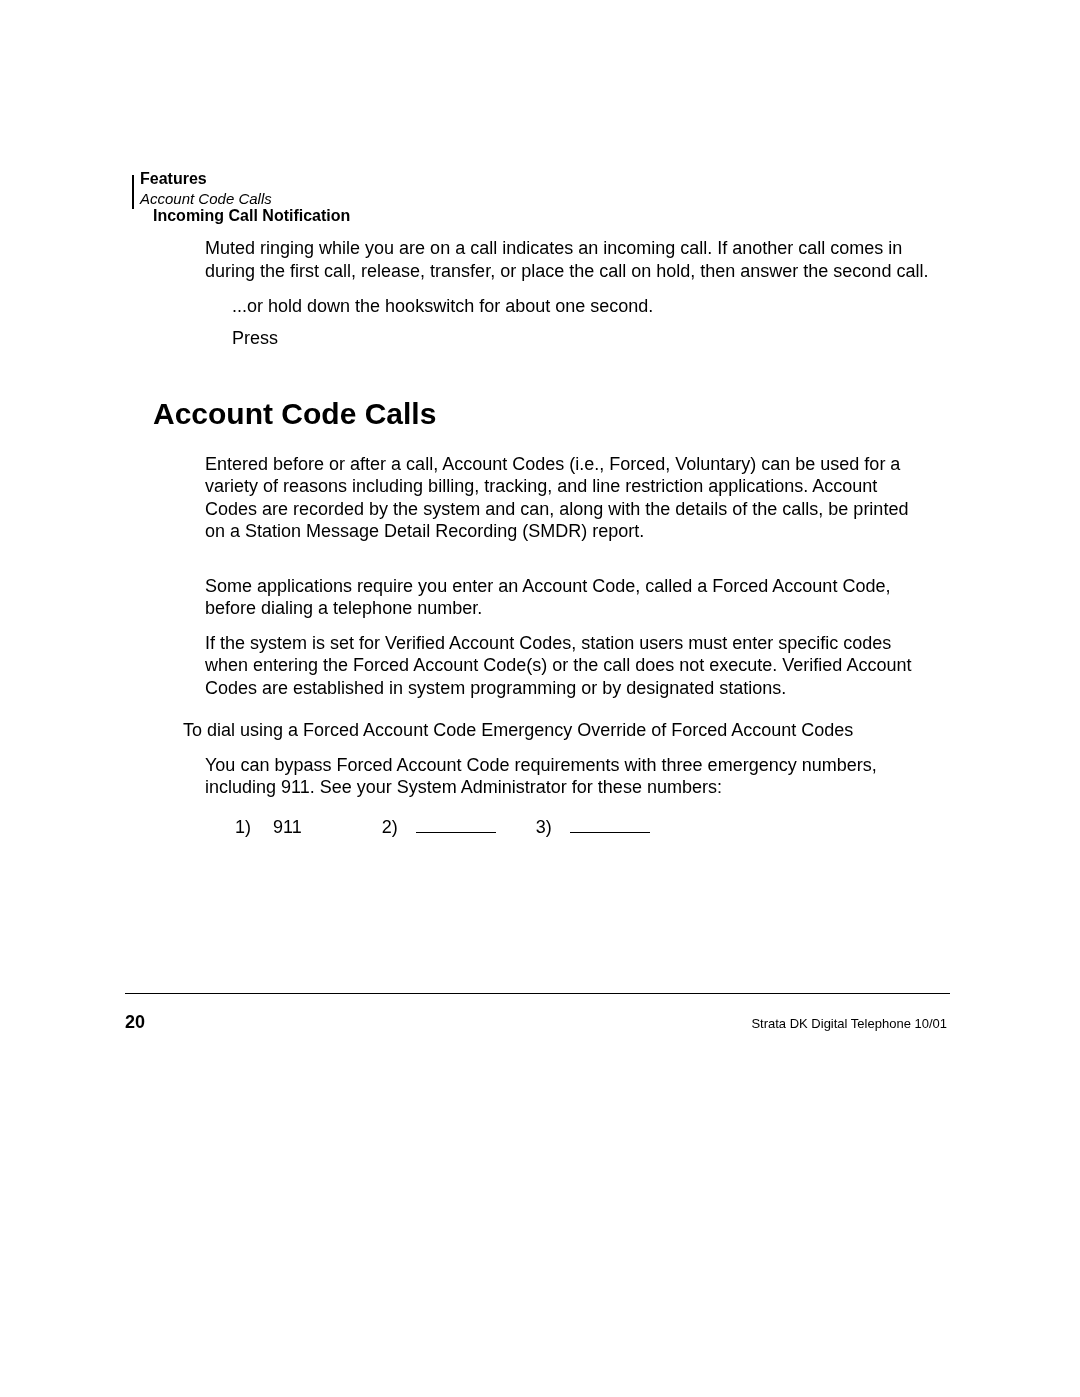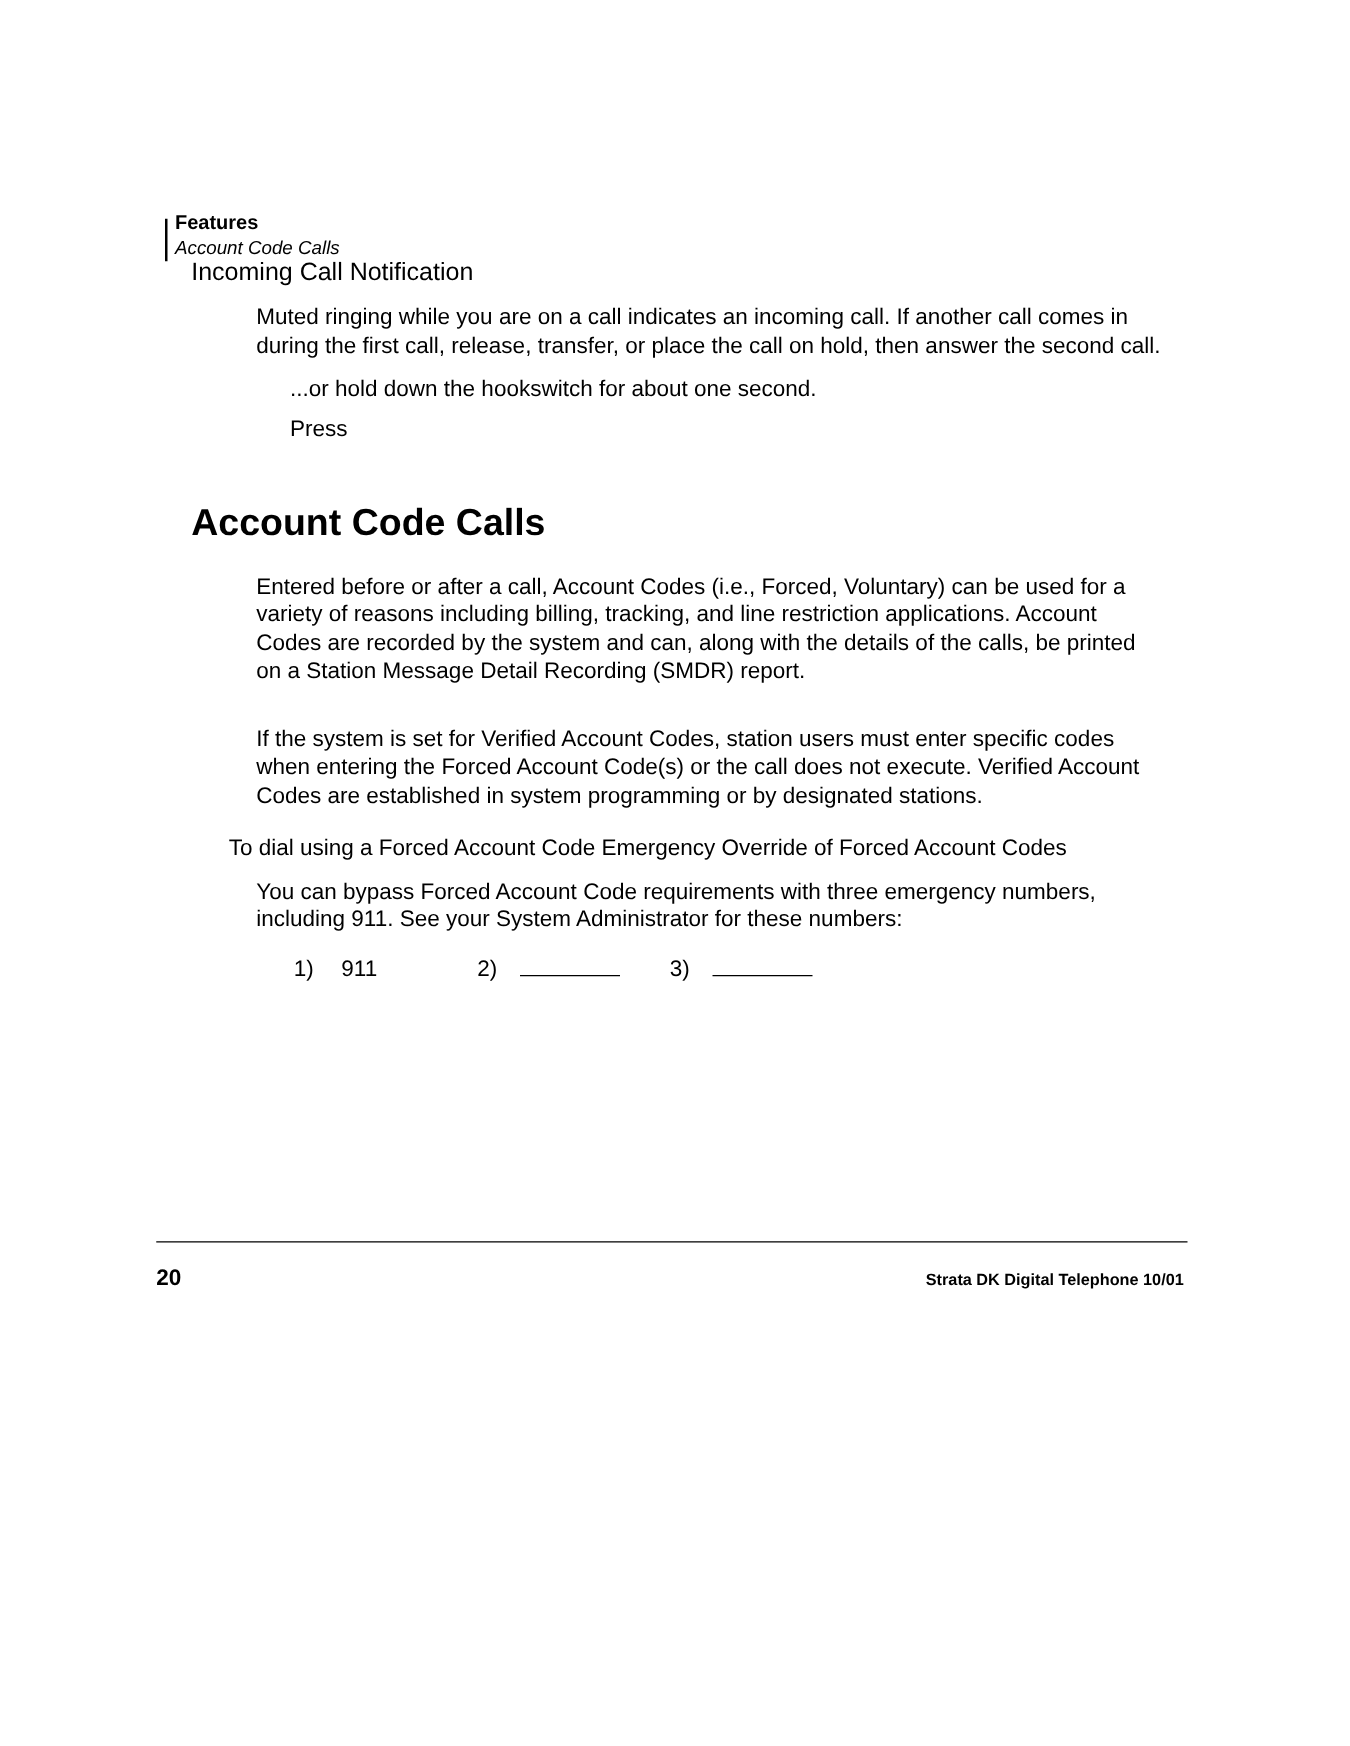--- a/index.html
+++ b/index.html
@@ -37,22 +37,22 @@
       font-weight: bold;
       margin-left: 5px;
     }
     .header-italic {
       font-size: 15px;
       font-style: italic;
       margin-left: 5px;
       margin-top: 2px;
     }
     .subsection-title {
-      font-size: 20px;
-      font-weight: normal;
+      font-size: 16px;
+      font-weight: bold;
       margin-left: 18px;
       margin-bottom: 12px;
     }
     .body-text {
       font-size: 18px;
       line-height: 1.25;
       margin-left: 70px;
       margin-right: 15px;
       margin-bottom: 12px;
     }
@@ -109,21 +109,21 @@
       left: 125px;
       top: 1012px;
       font-size: 18px;
       font-weight: bold;
     }
     .footer-doc-title {
       position: absolute;
       right: 133px;
       top: 1016px;
       font-size: 13px;
-      font-weight: bold;
+      font-weight: normal;
     }
     .spacer-sm { height: 8px; }
     .spacer-md { height: 20px; }
   </style>
 </head>
 <body>
 
 <div class="page-container">
 
   <div class="header-section">
@@ -135,20 +135,21 @@
   <div class="subsection-title">Incoming Call Notification</div>
   <div class="body-text">Muted ringing while you are on a call indicates an incoming call. If another call comes in during the first call, release, transfer, or place the call on hold, then answer the second call.</div>
   <div class="indent-text">...or hold down the hookswitch for about one second.</div>
   <div class="indent-text">Press</div>
 
   <div class="section-title">Account Code Calls</div>
   <div class="body-text">Entered before or after a call, Account Codes (i.e., Forced, Voluntary) can be used for a variety of reasons including billing, tracking, and line restriction applications. Account Codes are recorded by the system and can, along with the details of the calls, be printed on a Station Message Detail Recording (SMDR) report.</div>
 
   <div class="spacer-md"></div>
 
+  <div class="body-text">Some applications require you enter an Account Code, called a Forced Account Code, before dialing a telephone number.</div>
   <div class="body-text">If the system is set for Verified Account Codes, station users must enter specific codes when entering the Forced Account Code(s) or the call does not execute. Verified Account Codes are established in system programming or by designated stations.</div>
 
   <div class="spacer-sm"></div>
 
   <div class="body-text-nomargin">To dial using a Forced Account Code Emergency Override of Forced Account Codes</div>
   <div class="body-text">You can bypass Forced Account Code requirements with three emergency numbers, including 911. See your System Administrator for these numbers:</div>
 
   <div class="emergency-line">
     <span class="emergency-item">
       <span>1)</span>

